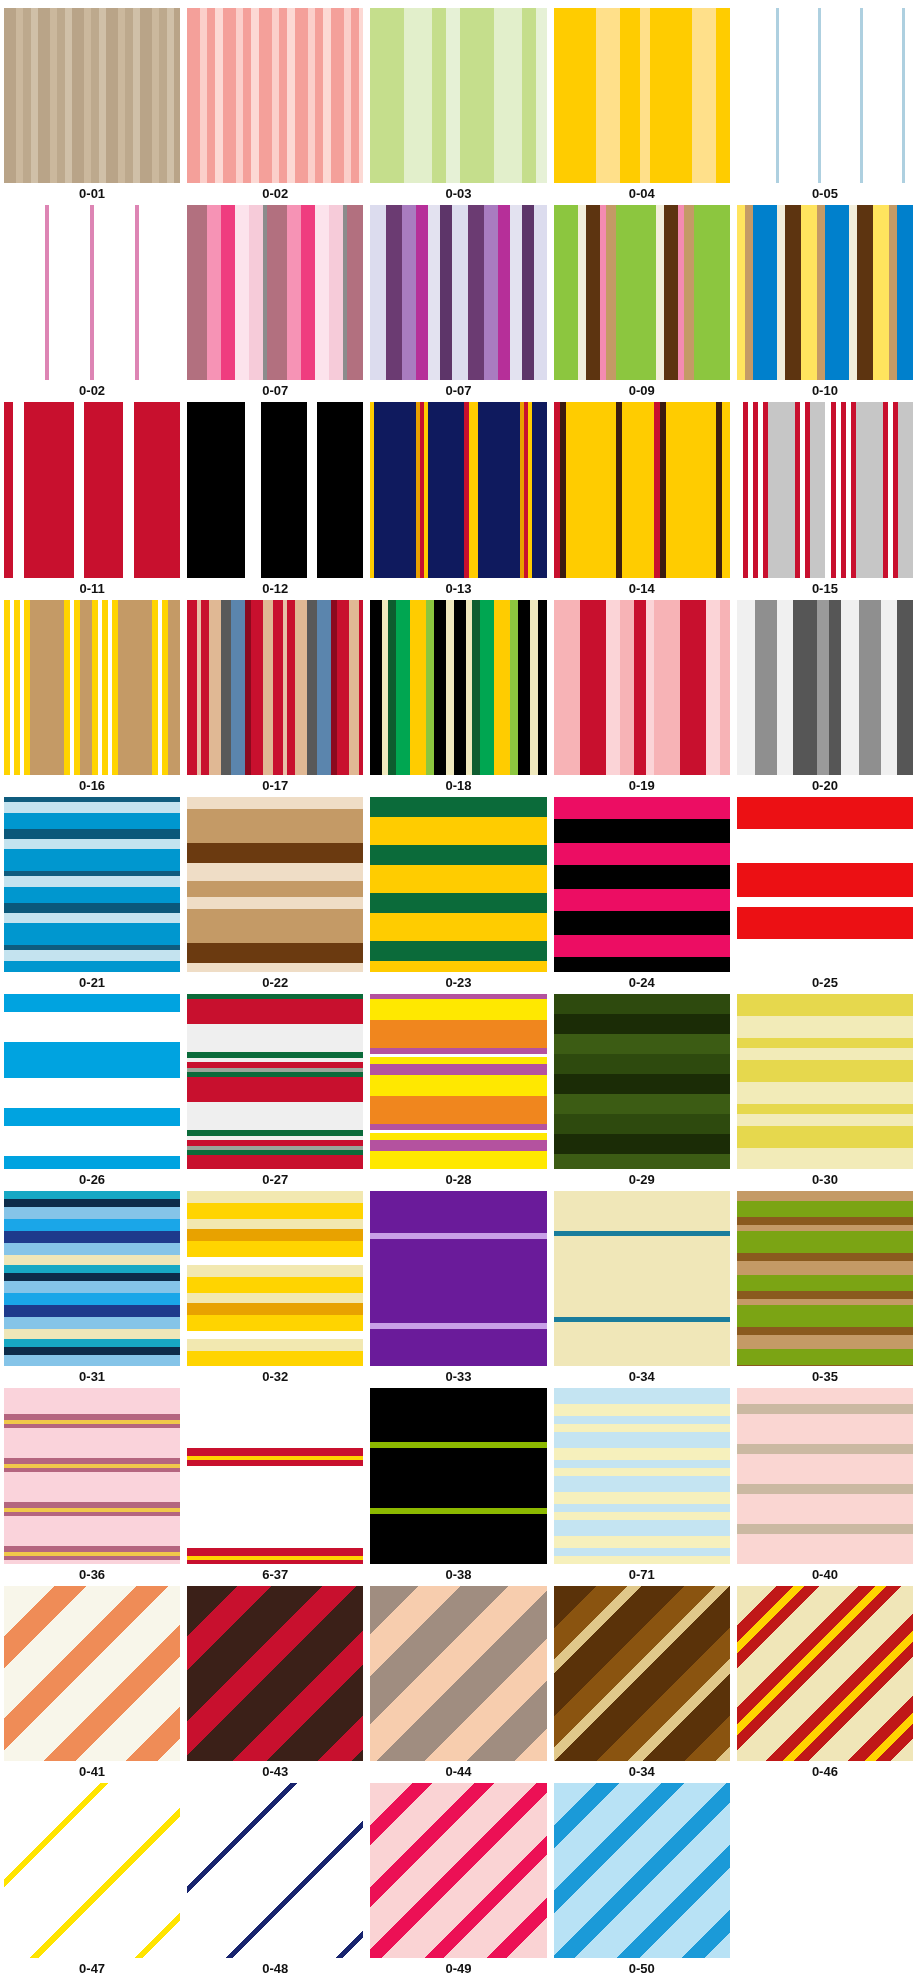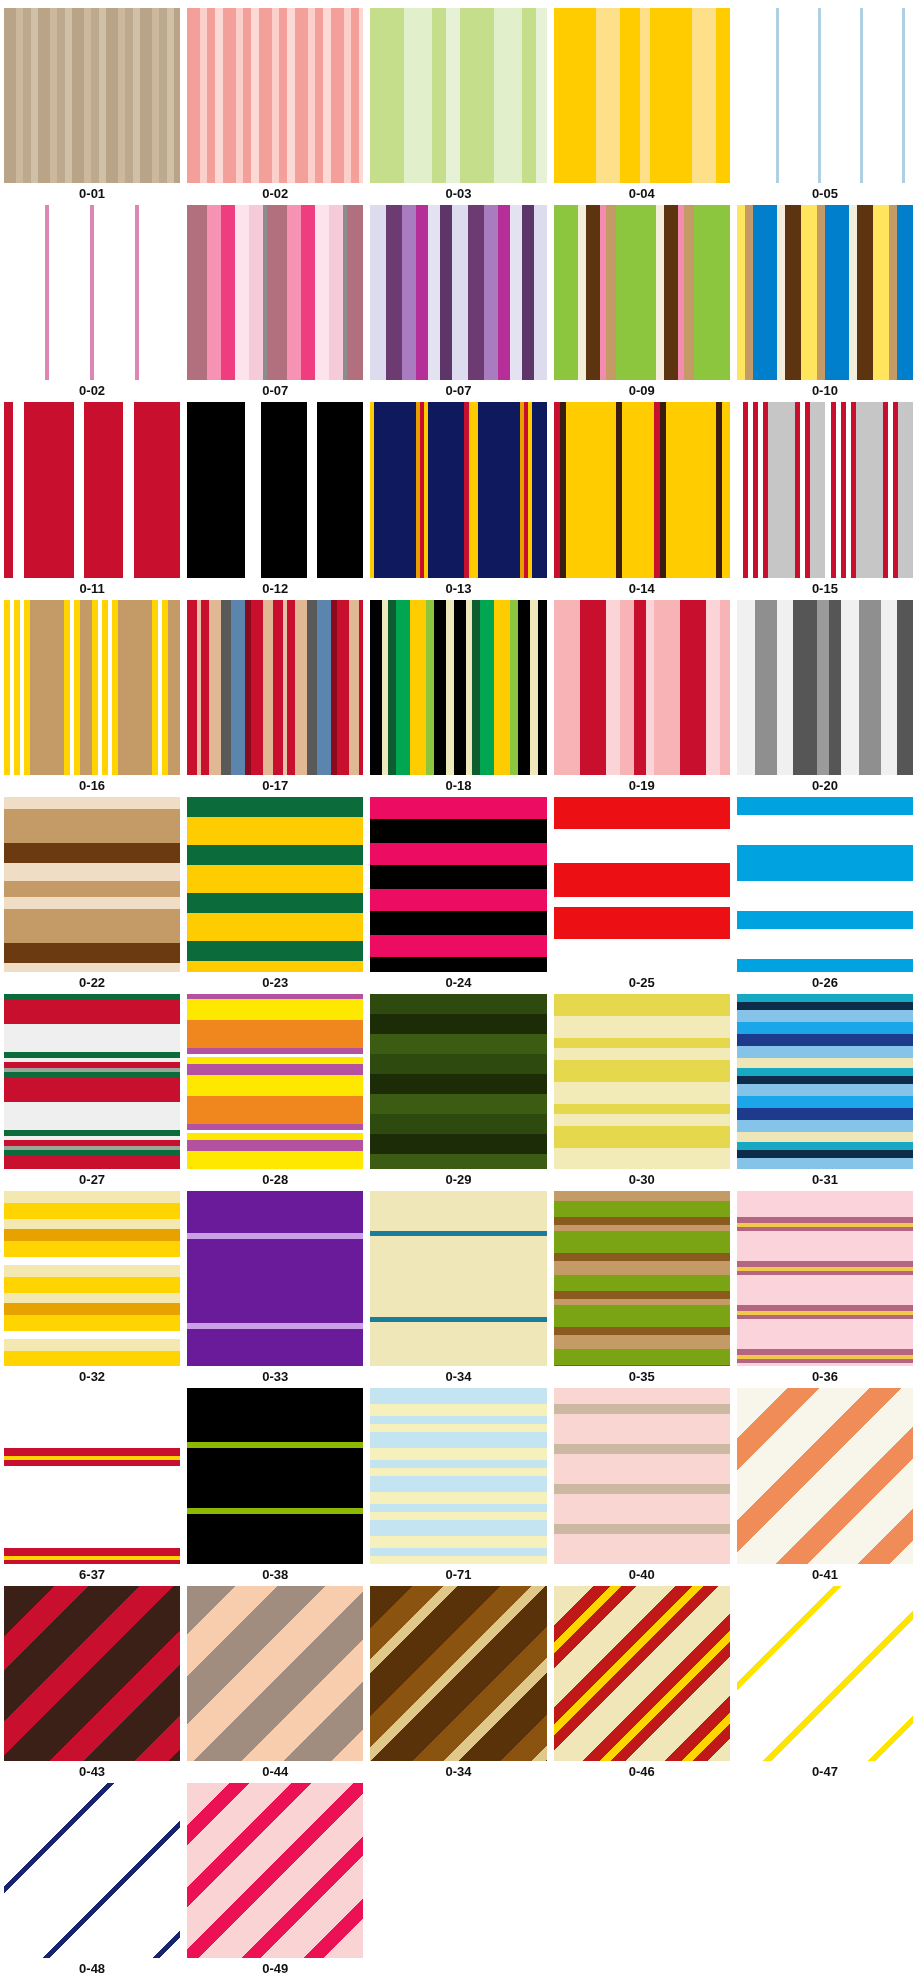--- a/index.html
+++ b/index.html
@@ -135,20 +135,24 @@
       </div>
       <div class="cell">
         <div class="swatch" style="background-image: repeating-linear-gradient(90deg, rgb(247, 179, 182) 0px, rgb(247, 179, 182) 26px, rgb(200, 16, 46) 26px, rgb(200, 16, 46) 52px, rgb(251, 212, 215) 52px, rgb(251, 212, 215) 66px, rgb(247, 179, 182) 66px, rgb(247, 179, 182) 80px, rgb(200, 16, 46) 80px, rgb(200, 16, 46) 92px, rgb(251, 212, 215) 92px, rgb(251, 212, 215) 100px);"></div>
         <div class="label">0-19</div>
       </div>
       <div class="cell">
         <div class="swatch" style="background-image: repeating-linear-gradient(90deg, rgb(240, 240, 240) 0px, rgb(240, 240, 240) 18px, rgb(143, 143, 143) 18px, rgb(143, 143, 143) 40px, rgb(240, 240, 240) 40px, rgb(240, 240, 240) 56px, rgb(86, 86, 86) 56px, rgb(86, 86, 86) 80px, rgb(154, 154, 154) 80px, rgb(154, 154, 154) 92px, rgb(86, 86, 86) 92px, rgb(86, 86, 86) 104px);"></div>
         <div class="label">0-20</div>
       </div>
       <div class="cell">
+        <div class="swatch" style="background-image: repeating-linear-gradient(rgb(15, 92, 126) 0px, rgb(15, 92, 126) 5px, rgb(196, 227, 239) 5px, rgb(196, 227, 239) 16px, rgb(0, 151, 207) 16px, rgb(0, 151, 207) 32px, rgb(11, 88, 122) 32px, rgb(11, 88, 122) 42px, rgb(196, 227, 239) 42px, rgb(196, 227, 239) 52px, rgb(0, 151, 207) 52px, rgb(0, 151, 207) 74px);"></div>
+        <div class="label">0-21</div>
+      </div>
+      <div class="cell">
         <div class="swatch" style="background-image: repeating-linear-gradient(rgb(239, 221, 198) 0px, rgb(239, 221, 198) 12px, rgb(196, 154, 102) 12px, rgb(196, 154, 102) 46px, rgb(107, 58, 16) 46px, rgb(107, 58, 16) 66px, rgb(239, 221, 198) 66px, rgb(239, 221, 198) 84px, rgb(196, 154, 102) 84px, rgb(196, 154, 102) 100px);"></div>
         <div class="label">0-22</div>
       </div>
       <div class="cell">
         <div class="swatch" style="background-image: repeating-linear-gradient(rgb(11, 107, 58) 0px, rgb(11, 107, 58) 20px, rgb(255, 204, 0) 20px, rgb(255, 204, 0) 48px);"></div>
         <div class="label">0-23</div>
       </div>
       <div class="cell">
         <div class="swatch" style="background-image: repeating-linear-gradient(rgb(236, 13, 99) 0px, rgb(236, 13, 99) 22px, rgb(0, 0, 0) 22px, rgb(0, 0, 0) 46px);"></div>
         <div class="label">0-24</div>
@@ -241,15 +245,19 @@
         <div class="swatch" style="background-image: repeating-linear-gradient(135deg, rgb(255, 255, 255) 0px, rgb(255, 255, 255) 68px, rgb(255, 228, 0) 68px, rgb(255, 228, 0) 74px);"></div>
         <div class="label">0-47</div>
       </div>
       <div class="cell">
         <div class="swatch" style="background-image: repeating-linear-gradient(135deg, rgb(255, 255, 255) 0px, rgb(255, 255, 255) 73px, rgb(24, 36, 110) 73px, rgb(24, 36, 110) 78px);"></div>
         <div class="label">0-48</div>
       </div>
       <div class="cell">
         <div class="swatch" style="background-image: repeating-linear-gradient(135deg, rgb(250, 211, 212) 0px, rgb(250, 211, 212) 30px, rgb(236, 16, 85) 30px, rgb(236, 16, 85) 44px);"></div>
         <div class="label">0-49</div>
+      </div>
+      <div class="cell">
+        <div class="swatch" style="background-image: repeating-linear-gradient(135deg, rgb(184, 226, 245) 0px, rgb(184, 226, 245) 30px, rgb(27, 154, 216) 30px, rgb(27, 154, 216) 46px);"></div>
+        <div class="label">0-50</div>
       </div>
     </div>
 </div>
 
 </body></html>

